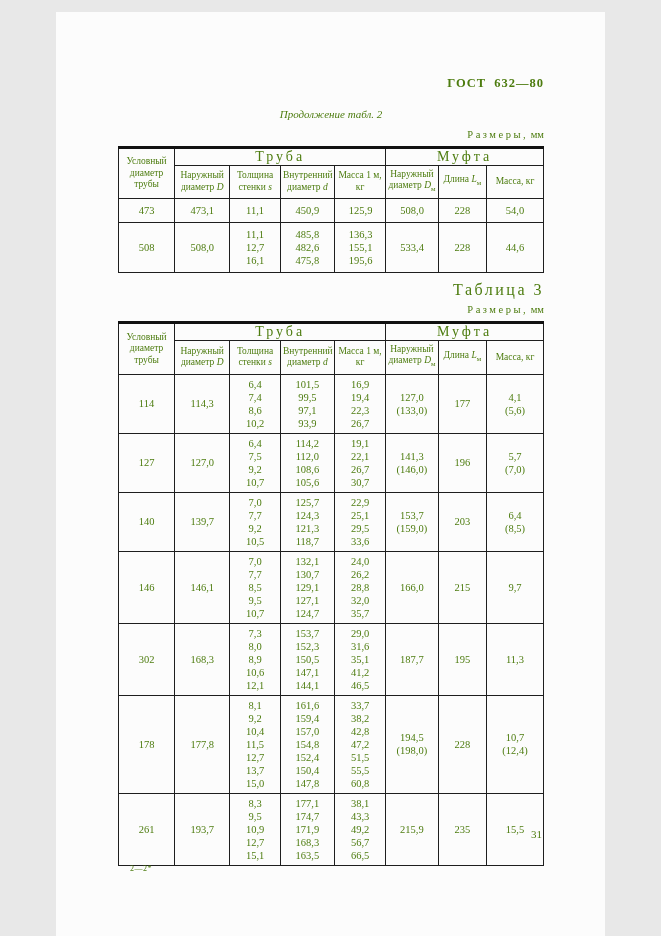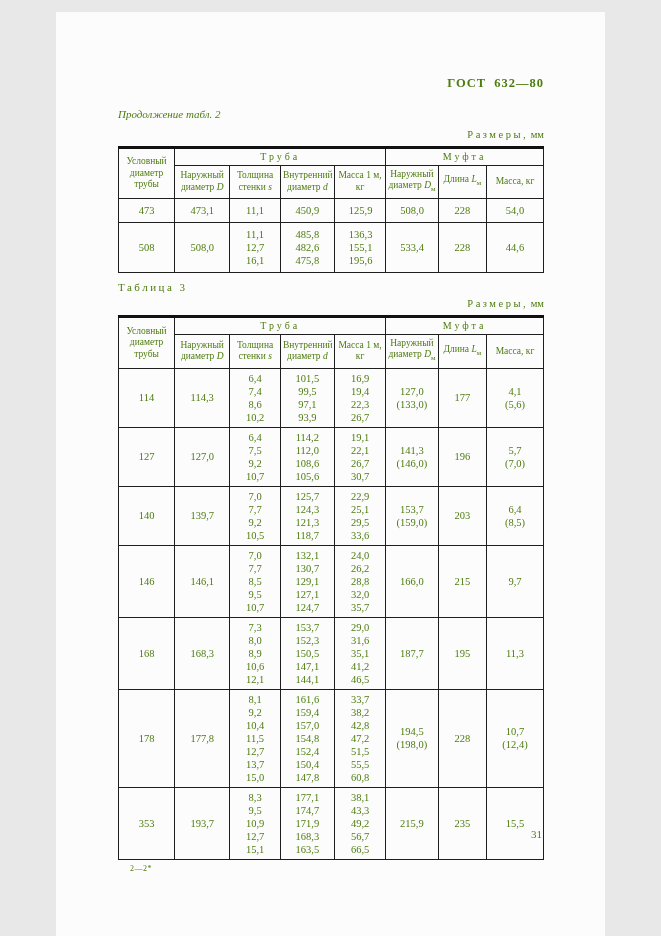--- a/index.html
+++ b/index.html
@@ -14,21 +14,21 @@
     overflow:hidden;
   }
   .content { padding:64px 61px 0 62px; }
 
   .doc-ref {
     text-align:right; font-weight:bold;
     font-size:12.5px; letter-spacing:1px;
     word-spacing:4px;
   }
   .continuation {
-    text-align:left; font-style:italic;
+    text-align:center; font-style:italic;
     font-size:11px; margin-top:17px;
   }
   .size-caption {
     text-align:right; font-size:10.5px; margin-top:9px;
   }
   .ls3 { letter-spacing:3px; }
   .ls25 { letter-spacing:2.5px; }
 
   table.gost {
     width:100%; border-collapse:collapse; table-layout:fixed;
@@ -37,31 +37,31 @@
     border-top:3px solid #111;
   }
   table.gost th, table.gost td {
     border:1px solid #1e1e1e;
     text-align:center; vertical-align:middle;
   }
   table.gost th {
     font-weight:normal; font-size:9.5px; line-height:11.5px;
     padding:3px 2px;
   }
-  table.gost th.group { font-size:10px; padding:2px; }
+  table.gost th.group { font-size:14px; padding:2px; }
   table.gost td {
     font-size:10.5px; line-height:13px;
     padding:3px 2px; white-space:pre-line;
   }
   table.t2 td { padding:5px 14px; }
   .sym { font-style:italic; font-family:"Liberation Serif", serif; }
   sub.sub { font-size:7px; }
 
   .table-label {
-    text-align:left; font-size:11px; margin-top:8px;
+    text-align:right; font-size:16px; margin-top:8px;
   }
   .table-title {
     text-align:center; font-weight:bold; font-size:11.5px; margin-top:3px;
   }
   .size-caption.second { margin-top:5px; }
 
   .footer-sig {
     position:absolute; left:74px; top:852px;
     font-size:8px; letter-spacing:0.5px;
   }
@@ -247,21 +247,21 @@
           <td>24,0
 26,2
 28,8
 32,0
 35,7</td>
           <td>166,0</td>
           <td>215</td>
           <td>9,7</td>
         </tr>
         <tr>
-          <td>168</td>
+          <td>302</td>
           <td>168,3</td>
           <td>7,3
 8,0
 8,9
 10,6
 12,1</td>
           <td>153,7
 152,3
 150,5
 147,1
@@ -299,21 +299,21 @@
 51,5
 55,5
 60,8</td>
           <td>194,5
 (198,0)</td>
           <td>228</td>
           <td>10,7
 (12,4)</td>
         </tr>
         <tr>
-          <td>353</td>
+          <td>261</td>
           <td>193,7</td>
           <td>8,3
 9,5
 10,9
 12,7
 15,1</td>
           <td>177,1
 174,7
 171,9
 168,3

